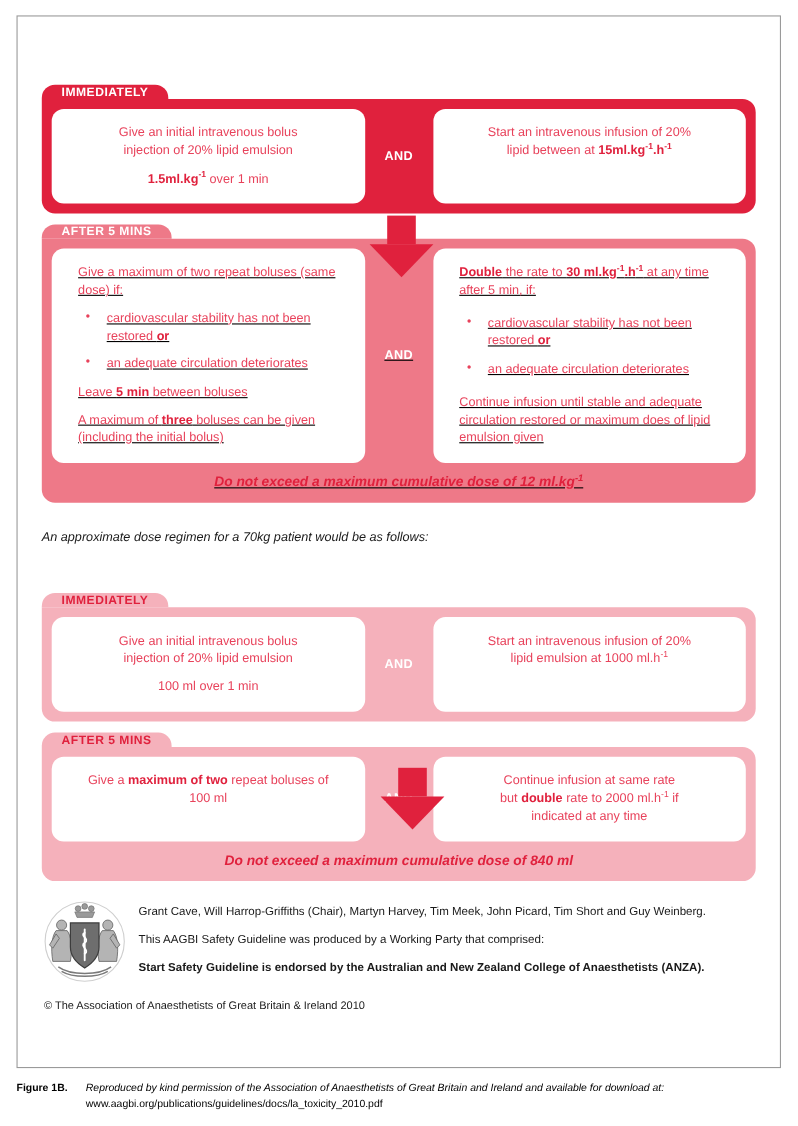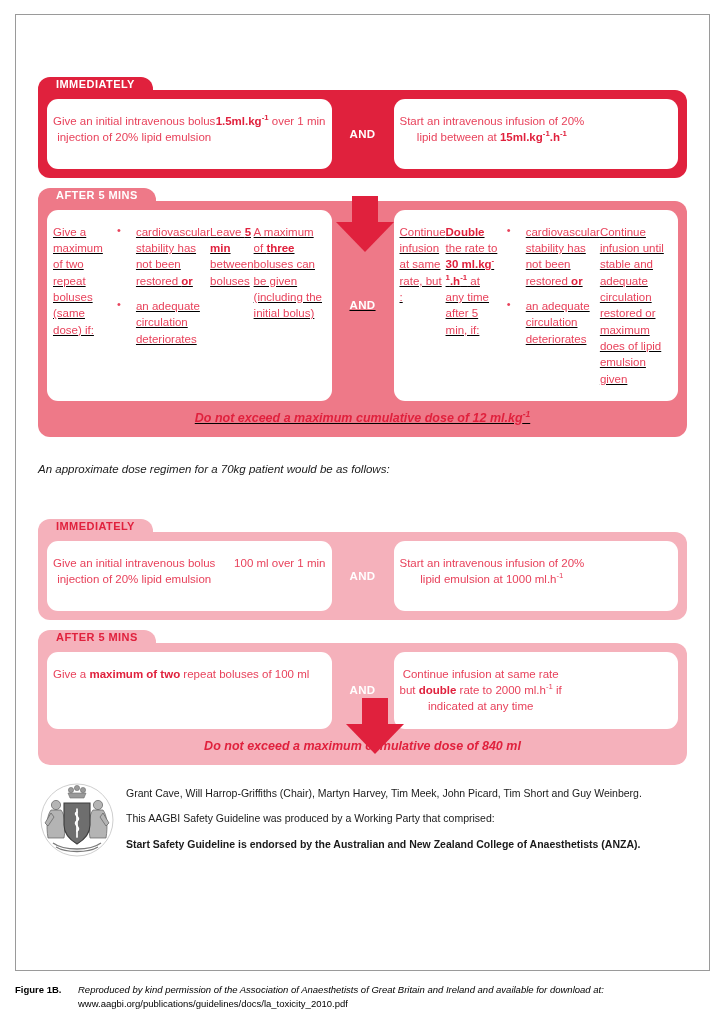--- a/index.html
+++ b/index.html
@@ -65,24 +65,24 @@
 
   .cols {
     display: flex;
     align-items: stretch;
     padding: 9px;
     gap: 0;
   }
   .card {
     background: #ffffff;
     border-radius: 11px;
-    padding: 14px 6px;
+    padding: 14px 24px;
     flex: 1 1 0;
     display: flex;
-    flex-direction: row;
+    flex-direction: column;
     justify-content: space-between;
     color: #E8425B;
     font-size: 11.5px;
     line-height: 1.42;
   }
   .card.center { text-align: center; }
   .card.left   { text-align: left; }
   .card p { margin: 0 0 9px 0; }
   .card p:last-child { margin-bottom: 0; }
   .card b, .card strong { font-weight: bold; color: #E0213D; }
@@ -256,21 +256,20 @@
               <li><span>cardiovascular stability has not been restored </span><b>or</b></li>
               <li><span>an adequate circulation deteriorates</span></li>
             </ul>
             <p><span>Leave </span><b>5 min</b><span> between boluses</span></p>
             <p><span>A maximum of </span><b>three</b><span> boluses can be given (including the initial bolus)</span></p>
           </div>
 
           <div class="and">AND</div>
 
           <div class="card left">
-            <p>Continue infusion at same rate, but :</p>
             <p><b>Double</b><span> the rate to </span><b>30 ml.kg</b><b><sup>-1</sup></b><b>.h</b><b><sup>-1</sup></b><span> at any time after 5 min, if:</span></p>
             <ul class="bul">
               <li><span>cardiovascular stability has not been restored </span><b>or</b></li>
               <li><span>an adequate circulation deteriorates</span></li>
             </ul>
             <p>Continue infusion until stable and adequate circulation restored or maximum does of lipid emulsion given</p>
           </div>
 
         </div>
         <div class="banner"><span>Do not exceed a maximum cumulative dose of 12 ml.kg</span><sup>-1</sup></div>
@@ -377,20 +376,21 @@
         </svg>
       </div>
 
       <div class="footer-text">
         <p>Grant Cave, Will Harrop-Griffiths (Chair), Martyn Harvey, Tim Meek, John Picard, Tim Short and Guy Weinberg.</p>
         <p>This AAGBI Safety Guideline was produced by a Working Party that comprised:</p>
         <p class="bold">Start Safety Guideline is endorsed by the Australian and New Zealand College of Anaesthetists (ANZA).</p>
       </div>
     </div>
 
+    <div class="copyright">© The Association of Anaesthetists of Great Britain &amp; Ireland 2010</div>
 
   </div>
 </div>
 
 <div class="caption">
   <div class="cap-label">Figure 1B.</div>
   <div class="cap-body">
     <span class="ital">Reproduced by kind permission of the Association of Anaesthetists of Great Britain and Ireland and available for download at:</span><br>
     <span>www.aagbi.org/publications/guidelines/docs/la_toxicity_2010.pdf</span>
   </div>

